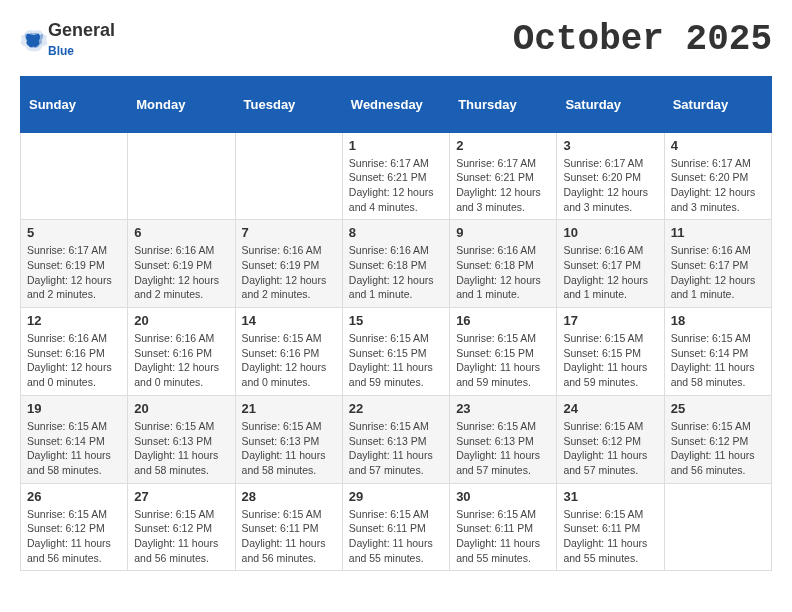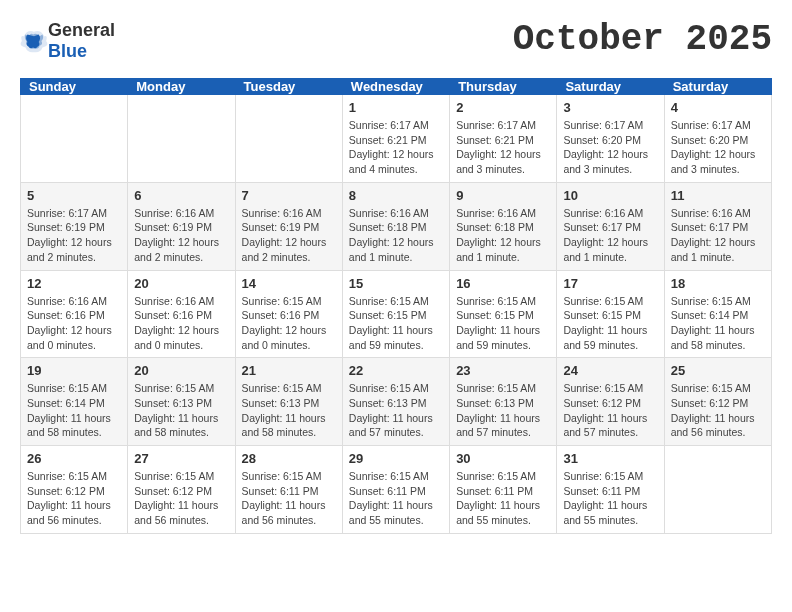--- a/index.html
+++ b/index.html
@@ -39,21 +39,21 @@
       color: #555;
     }
     .calendar {
       width: 100%;
       border-collapse: collapse;
       border: 1px solid #ccc;
     }
     .calendar th {
       background-color: #1a5fb4;
       color: #fff;
-      padding: 0 8px;
+      padding: 20px 8px;
       text-align: left;
       font-size: 13px;
       font-weight: bold;
       border: 1px solid #1a5fb4;
     }
     .calendar td {
       vertical-align: top;
       border: 1px solid #ddd;
       padding: 5px 6px;
       width: 14.28%;
@@ -86,21 +86,21 @@
 <div class="header">
   <div class="logo">
     <svg class="logo-icon" viewBox="0 0 30 30" xmlns="http://www.w3.org/2000/svg">
       <path d="M15 5 Q22 2 26 10 Q30 8 28 15 Q32 20 24 22 Q22 28 15 27 Q8 28 6 22 Q-2 20 2 15 Q0 8 4 10 Q8 2 15 5Z" fill="#1a5fb4" opacity="0.15"></path>
       <path d="M14 8 Q18 6 21 10 L24 8 Q26 12 23 15 Q25 19 21 20 Q20 24 15 23 Q10 24 9 20 Q5 19 7 15 Q4 12 6 8 L9 10 Q12 6 14 8Z" fill="#1a5fb4" opacity="0.4"></path>
       <path d="M15 10 L20 8 Q23 12 20 16 Q22 19 19 21 Q17 24 14 22 Q11 24 9 21 Q6 19 8 16 Q5 12 8 8 Z" fill="#1a5fb4"></path>
     </svg>
     <div>
       <div>
         <span style="font-size:18px;font-weight:bold;color:#333;">General</span><br>
-        <span style="font-size:18px;font-weight:bold;color:#1a5fb4;text-align:right;">Blue</span>
+        <span style="font-size:12px;font-weight:bold;color:#1a5fb4;text-align:right;">Blue</span>
       </div>
     </div>
   </div>
   <div class="title-section">
     <div class="month-title">October 2025</div>
   </div>
 </div>
 
 <table class="calendar">
   <thead>

